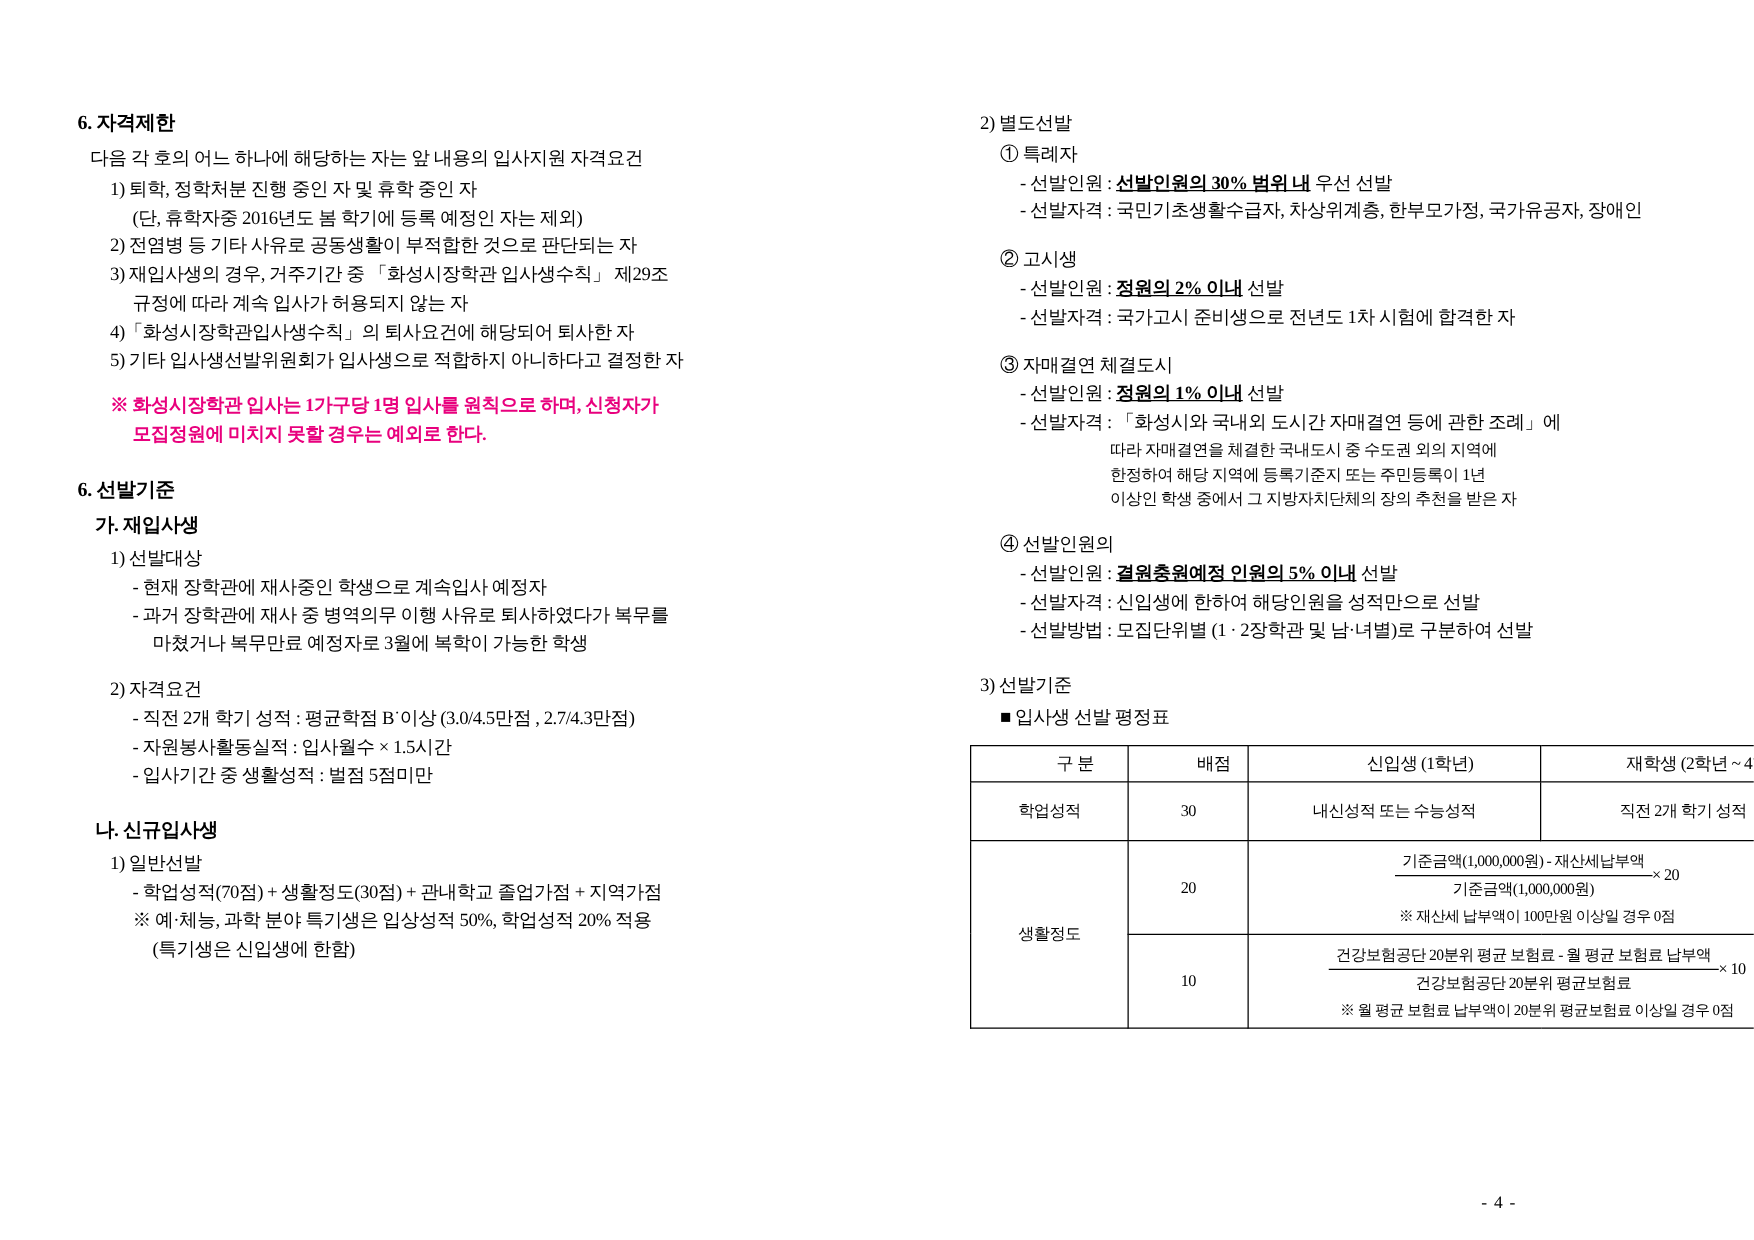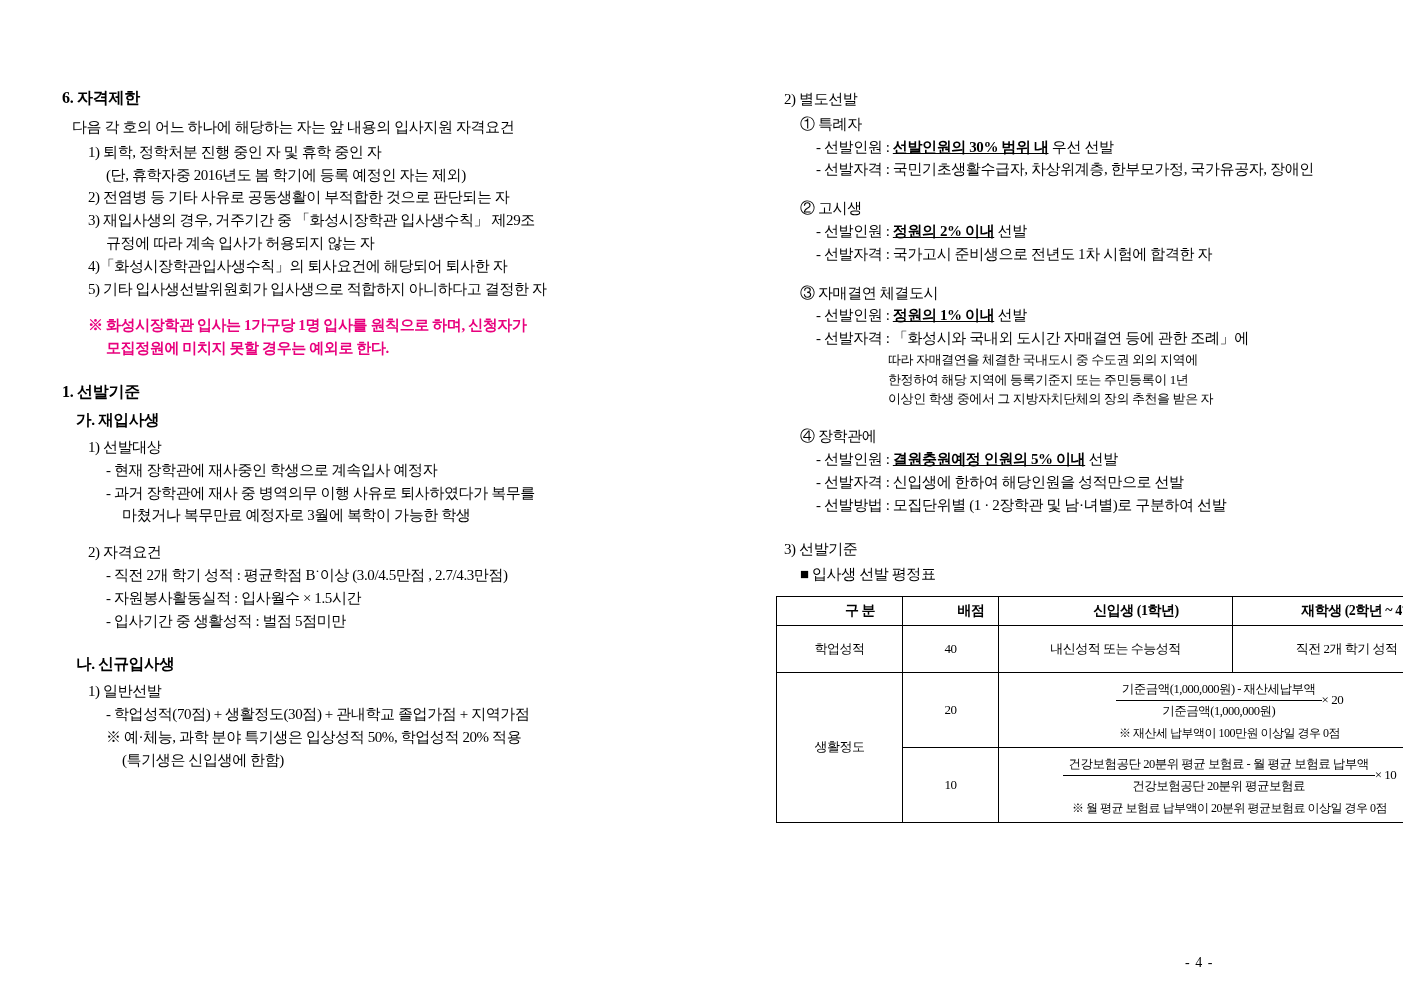--- a/index.html
+++ b/index.html
@@ -113,21 +113,21 @@
     table-layout: fixed;
   }
   table.score th, table.score td {
     border: 1px solid #000;
     text-align: center;
     vertical-align: middle;
     padding: 5px 3px;
     letter-spacing: -0.5px;
   }
   table.score th {
-    font-weight: bold;
+    font-weight: normal;
     font-size: 14px;
     padding-left: 44px;
   }
   .c-gubun { width: 78px; }
   .c-bae { width: 48px; }
   .c-sin { width: 186px; }
   .c-jae { width: 180px; }
   .c-bigo { width: 92px; }
   .tiny {
     font-size: 9.5px;
@@ -192,21 +192,21 @@
     <p class="lv2">규정에 따라 계속 입사가 허용되지 않는 자</p>
     <p class="lv1">4)「화성시장학관입사생수칙」의 퇴사요건에 해당되어 퇴사한 자</p>
     <p class="lv1">5) 기타 입사생선발위원회가 입사생으로 적합하지 아니하다고 결정한 자</p>
 
     <div class="gap-m"></div>
 
     <p class="lv1 note-red"><span>※ 화성시장학관 입사는 1가구당 1명 입사를 원칙</span><span class="red-plain" style="color:#e8007d;font-weight:bold">으로 하며, 신청자가</span></p>
     <p class="lv2 note-red">모집정원에 미치지 못할 경우는 예외로 한다.</p>
 
     <div class="sec7">
-      <div class="h-sec">1. 선발기준</div>
+      <div class="h-sec">6. 선발기준</div>
       <div class="h-sub">가. 재입사생</div>
 
       <p class="lv1">1) 선발대상</p>
       <p class="lv2">- 현재 장학관에 재사중인 학생으로 계속입사 예정자</p>
       <p class="lv2">- 과거 장학관에 재사 중 병역의무 이행 사유로 퇴사하였다가 복무를</p>
       <p class="lv3">마쳤거나 복무만료 예정자로 3월에 복학이 가능한 학생</p>
 
       <div class="gap-m"></div>
 
       <p class="lv1">2) 자격요건</p>
@@ -242,21 +242,21 @@
 
     <p class="r-circ">③ 자매결연 체결도시</p>
     <p class="r-dash"><span class="label-w">- 선발인원 :</span> <span class="bold ul">정원의 1% 이내</span><span> 선발</span></p>
     <p class="r-dash"><span class="label-w">- 선발자격 :</span> <span>「화성시와 국내외 도시간 자매결연 등에 관한 조례」에</span></p>
     <p class="r-cont">따라 자매결연을 체결한 국내도시 중 수도권 외의 지역에</p>
     <p class="r-cont">한정하여 해당 지역에 등록기준지 또는 주민등록이 1년</p>
     <p class="r-cont">이상인 학생 중에서 그 지방자치단체의 장의 추천을 받은 자</p>
 
     <div class="gap-m"></div>
 
-    <p class="r-circ">④ 장학관에</p>
+    <p class="r-circ">④ 선발인원의</p>
     <p class="r-dash"><span class="label-w">- 선발인원 :</span> <span class="bold ul">결원충원예정 인원의 5% 이내</span><span> 선발</span></p>
     <p class="r-dash"><span class="label-w">- 선발자격 :</span> <span>신입생에 한하여 해당인원을 성적만으로 선발</span></p>
     <p class="r-dash"><span class="label-w">- 선발방법 :</span> <span>모집단위별 (1 · 2장학관 및 남·녀별)로 구분하여 선발</span></p>
 
     <div class="gap-l"></div>
 
     <p class="r-num">3) 선발기준</p>
     <p class="r-circ">■ 입사생 선발 평정표</p>
 
     <div class="tbl-wrap">
@@ -266,21 +266,21 @@
             <th class="c-gubun">구 분</th>
             <th class="c-bae">배점</th>
             <th class="c-sin">신입생 (1학년)</th>
             <th class="c-jae">재학생 (2학년 ~ 4학년)</th>
             <th class="c-bigo">비 고</th>
           </tr>
         </thead>
         <tbody>
           <tr>
             <td>학업성적</td>
-            <td>40</td>
+            <td>30</td>
             <td>내신성적 또는 수능성적</td>
             <td>직전 2개 학기 성적</td>
             <td>
               <div class="tiny">※특기생</div>
               <div class="tiny">입상성적 50%</div>
               <div class="tiny">학업성적 20%</div>
             </td>
           </tr>
           <tr>
             <td rowspan="2">생활정도</td>

